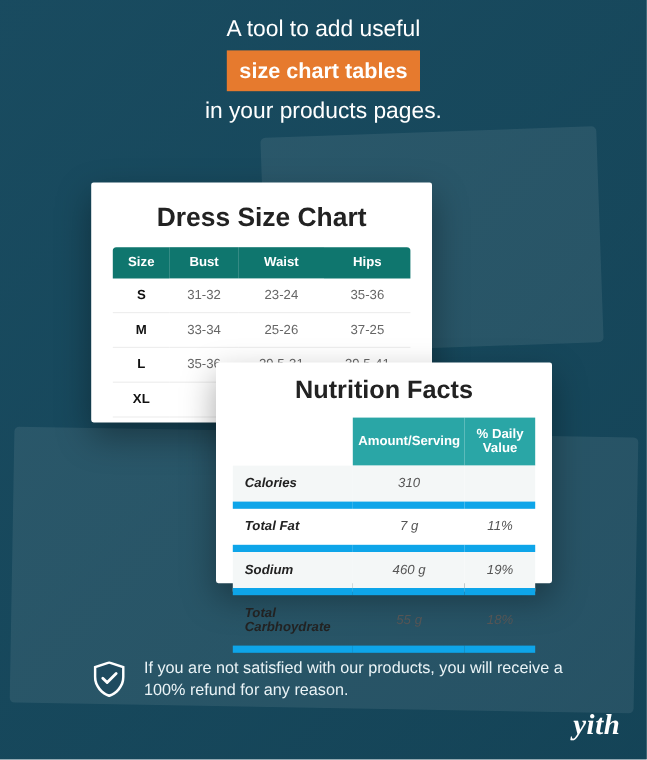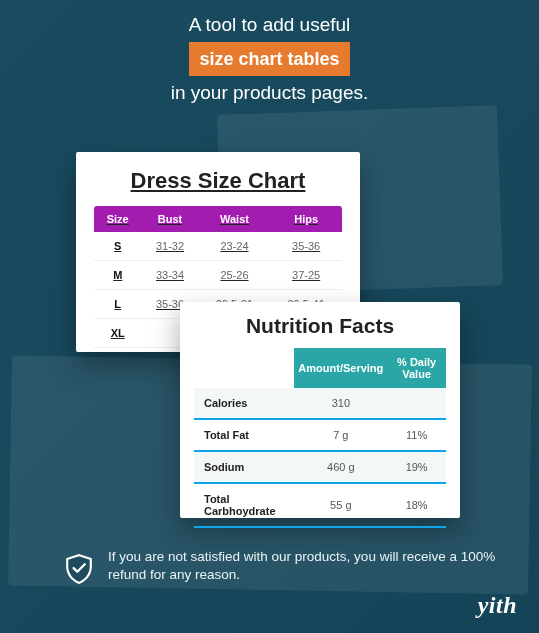--- a/index.html
+++ b/index.html
@@ -13,39 +13,39 @@
   .bg1{left:220px;top:110px;width:280px;height:180px;transform:rotate(-2deg);}
   .bg2{left:10px;top:360px;width:520px;height:230px;transform:rotate(1deg);}
   
   .headline{position:absolute;top:10px;left:0;right:0;text-align:center;font-size:19px;line-height:30px;font-weight:400;}
   .headline .hl-line{display:block;}
   .highlight{display:inline-block;background:#e67a2e;color:#fff;font-weight:700;font-size:18px;padding:2px 10px;margin:2px 0;}
   
   .card{position:absolute;background:#fff;color:#222;border-radius:2px;box-shadow:0 12px 28px rgba(0,0,0,.35);}
   .card h2{text-align:center;font-weight:800;}
   
-  .dress{left:76px;top:152px;width:284px;height:200px;padding:16px 18px;text-decoration:underline;}
+  .dress{left:76px;top:152px;width:284px;height:200px;padding:16px 18px;}
   .dress h2{font-size:22px;margin-bottom:12px;}
   .d-tab{width:100%;border-collapse:collapse;font-size:11px;}
-  .d-tab thead th{background:#a21caf;color:#fff;font-weight:600;padding:7px 4px;text-align:center;}
+  .d-tab thead th{background:#0f766e;color:#fff;font-weight:600;padding:7px 4px;text-align:center;}
   .d-tab thead th:first-child{border-top-left-radius:3px;}
   .d-tab thead th:last-child{border-top-right-radius:3px;}
   .d-tab tbody td{padding:8px 4px;text-align:center;color:#666;border-bottom:1px solid #eee;}
   .d-tab tbody td:first-child{font-weight:700;color:#111;}
   
-  .nutri{left:180px;top:302px;width:280px;height:216px;padding:12px 14px;}
+  .nutri{left:180px;top:302px;width:280px;height:184px;padding:12px 14px;}
   .nutri h2{font-size:21px;margin-bottom:10px;}
   .n-tab{width:100%;border-collapse:collapse;font-size:11px;}
   .n-tab thead th{background:#2aa6a6;color:#fff;font-weight:600;padding:8px 4px;text-align:center;}
   .n-tab thead th:first-child{background:transparent;}
-  .n-tab tbody td{padding:9px 4px;text-align:center;color:#555;border-bottom:2px solid #0ea5e9;}
+  .n-tab tbody td{padding:9px 4px;text-align:center;color:#555;border-bottom:6px solid #0ea5e9;font-style:italic;}
   .n-tab tbody tr:nth-child(odd) td{background:#f4f7f7;}
   .n-tab tbody td:first-child{text-align:left;font-weight:700;color:#222;padding-left:10px;}
   
-  .guarantee{position:absolute;left:66px;right:40px;top:548px;display:flex;align-items:flex-end;gap:16px;}
+  .guarantee{position:absolute;left:78px;right:40px;top:548px;display:flex;align-items:center;gap:16px;}
   .guarantee .txt{font-size:13.5px;line-height:18px;color:#eaf3f6;}
   .shield{width:26px;height:30px;flex:0 0 auto;}
   .logo{position:absolute;right:22px;bottom:14px;font-family:Georgia, 'Times New Roman', serif;font-style:italic;font-weight:700;font-size:24px;color:#fff;letter-spacing:.5px;}
 </style>
 </head>
 <body>
 
 <div class="stage">
   <div class="bg-slab bg1"></div>
   <div class="bg-slab bg2"></div>

